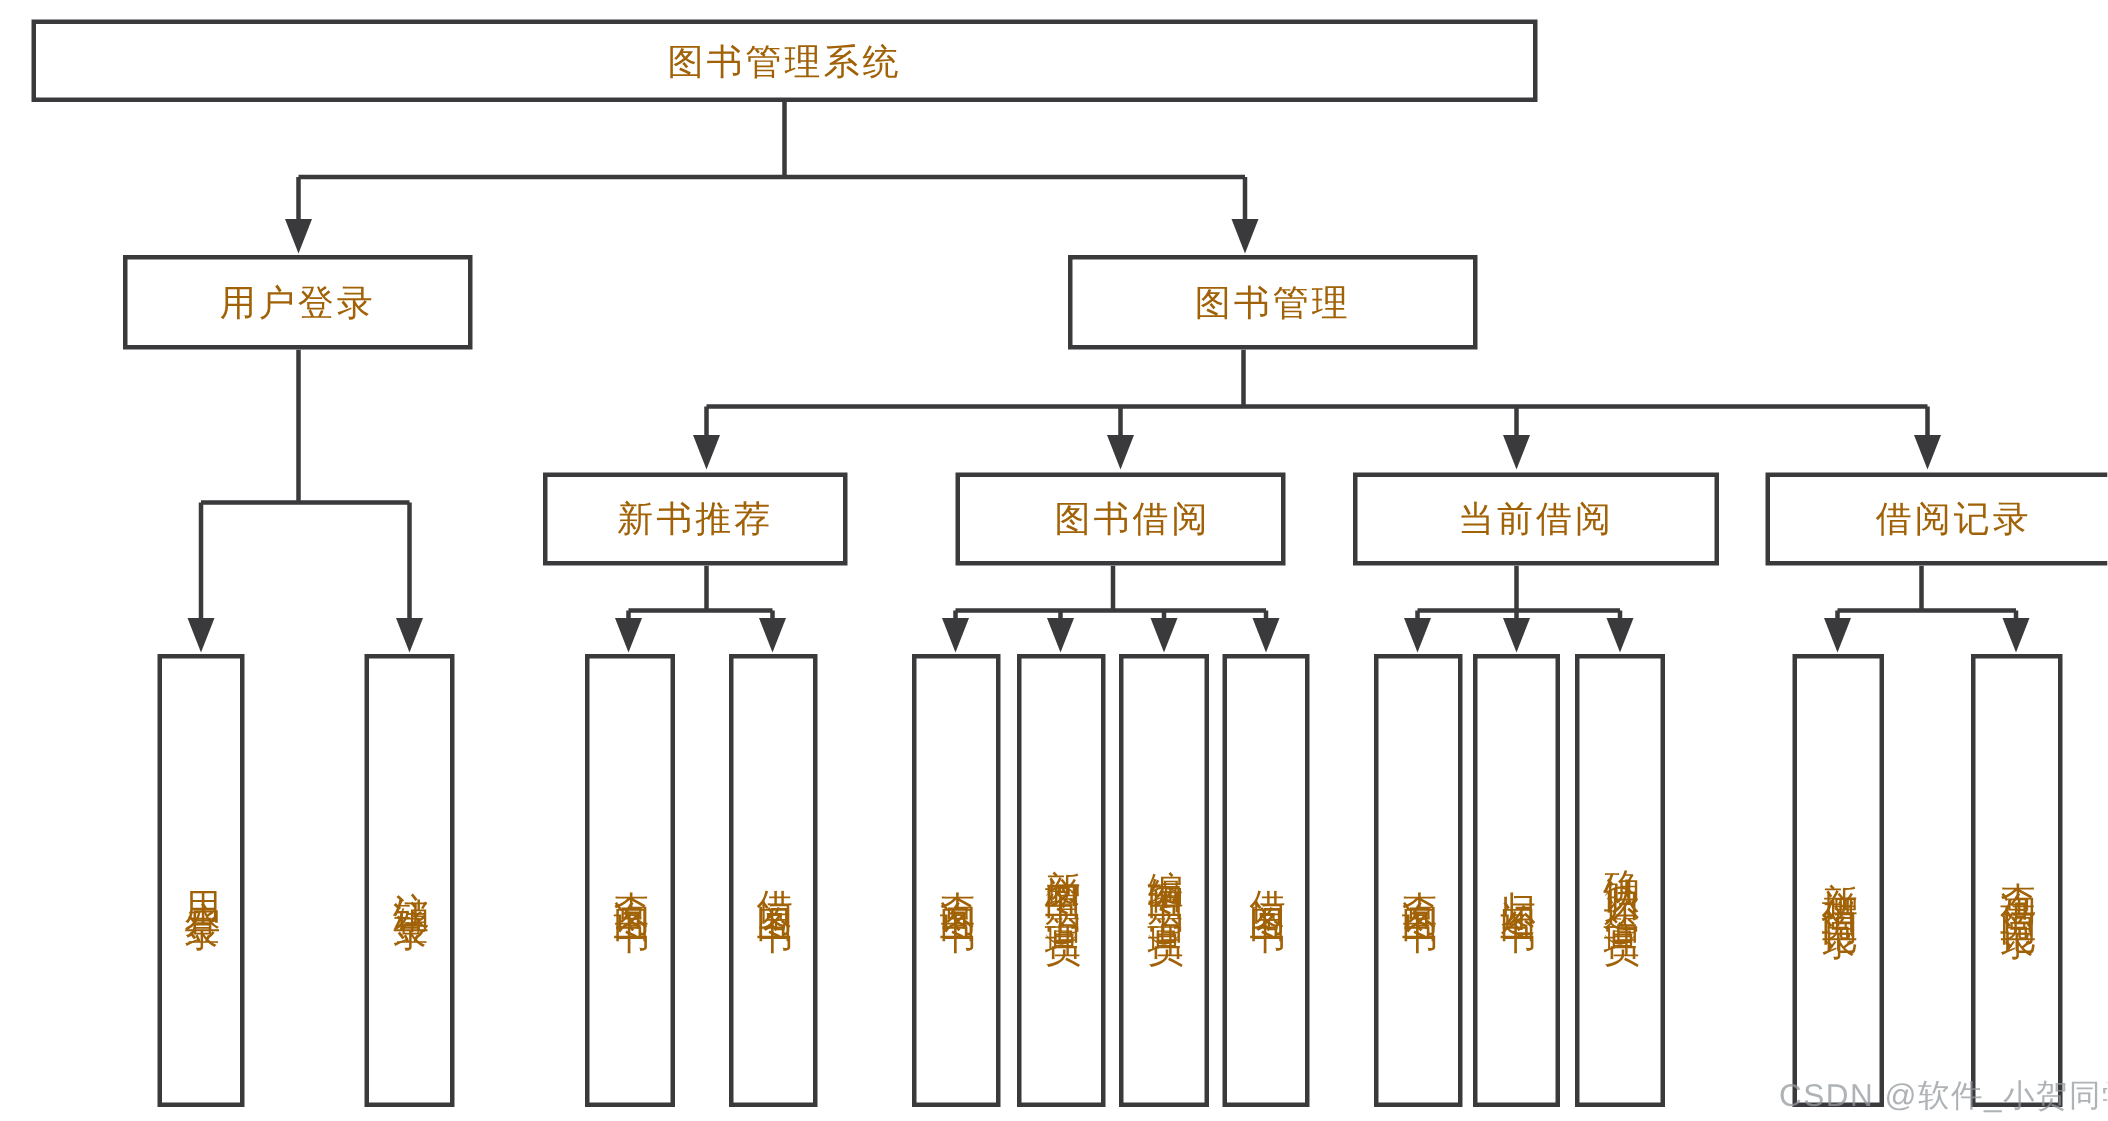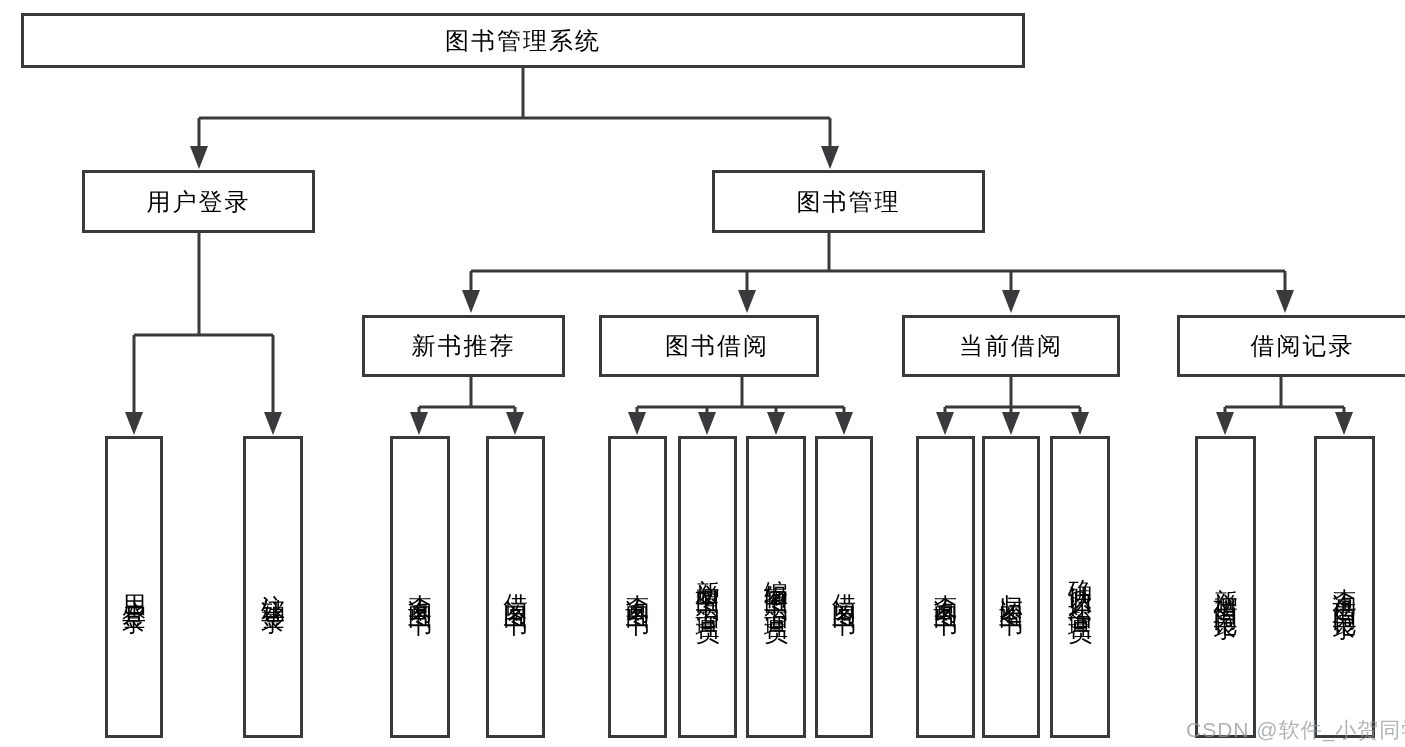--- a/index.html
+++ b/index.html
@@ -23,21 +23,21 @@
     pointer-events: none;
   }
   .node {
     position: absolute;
     box-sizing: border-box;
     border: 3px solid #3a3a3c;
     background: #ffffff;
     display: flex;
     align-items: center;
     justify-content: center;
-    color: #000000;
+    color: #a16207;
     z-index: 2;
   }
   .node.h .lbl {
     font-size: 24px;
     letter-spacing: 2px;
     white-space: nowrap;
   }
   .node.v .lbl {
     writing-mode: vertical-rl;
     text-orientation: mixed;
@@ -102,24 +102,24 @@
   <div class="node h" style="left:82px; top:170px; width:233px; height:63px;">
     <span class="lbl">用户登录</span>
   </div>
   <div class="node h" style="left:712px; top:170px; width:273px; height:63px;">
     <span class="lbl">图书管理</span>
   </div>
 
   <div class="node h" style="left:362px; top:315px; width:203px; height:62px;">
     <span class="lbl">新书推荐</span>
   </div>
-  <div class="node h" style="left:599px; top:315px; width:220px; height:62px;padding-left:16px;">
+  <div class="node h" style="left:637px; top:315px; width:220px; height:62px;padding-left:16px;">
     <span class="lbl">图书借阅</span>
   </div>
-  <div class="node h" style="left:902px; top:315px; width:218px; height:62px;">
+  <div class="node h" style="left:902px; top:315px; width:244px; height:62px;">
     <span class="lbl">当前借阅</span>
   </div>
   <div class="node h" style="left:1177px; top:315px; width:251px; height:62px;">
     <span class="lbl">借阅记录</span>
   </div>
 
   <div class="node v" style="left:105px; top:436px; width:58px; height:302px;">
     <span class="lbl">用户登录</span>
   </div>
   <div class="node v" style="left:243px; top:436px; width:60px; height:302px;">

